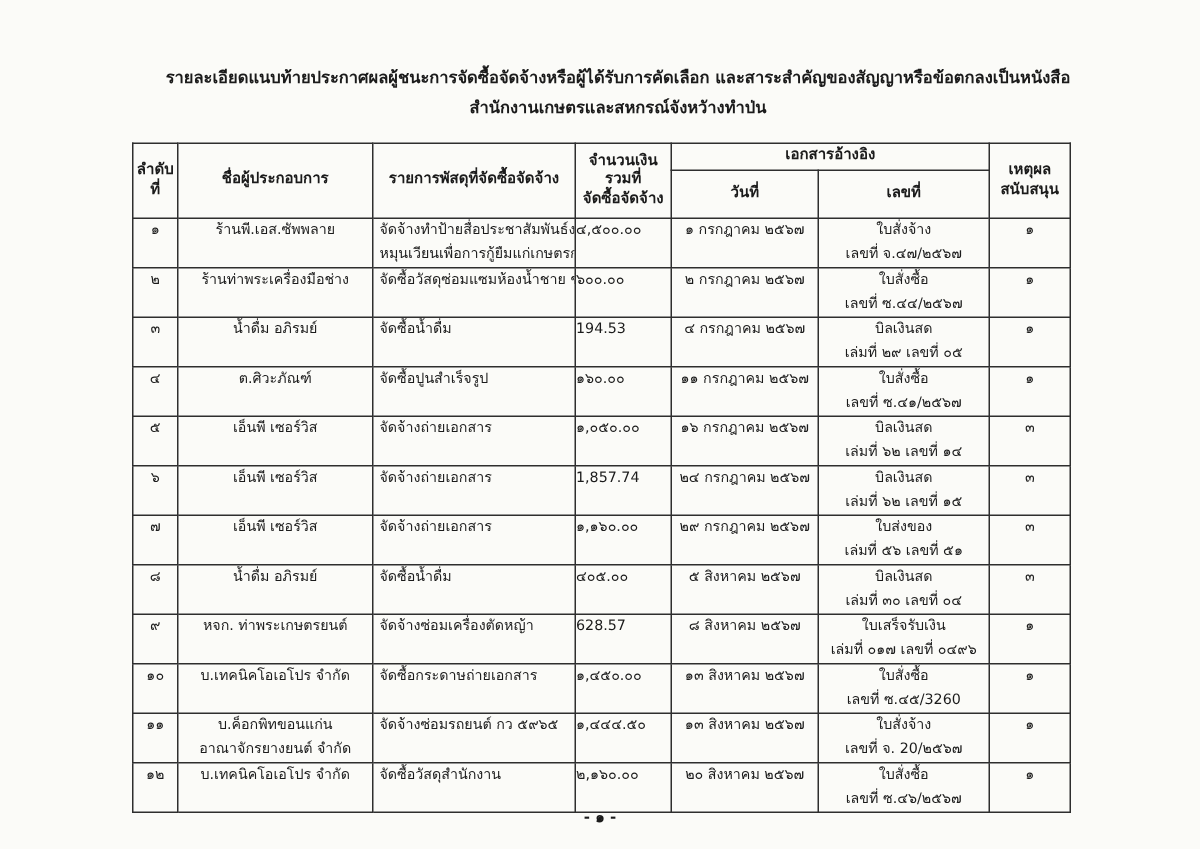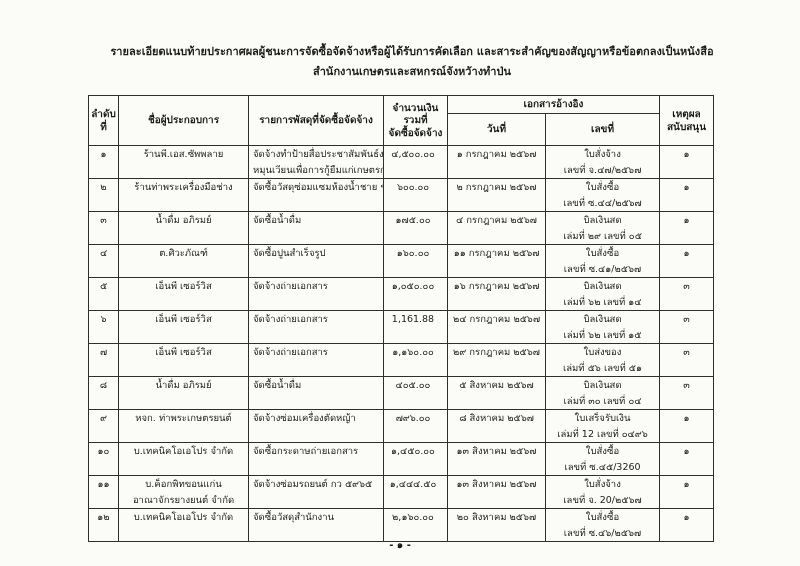--- a/index.html
+++ b/index.html
@@ -37,21 +37,21 @@
   .c-vendor { width:130px; }
   .c-item   { width:135px; }
   .c-amount { width:64px; }
   .c-date   { width:98px; }
   .c-ref    { width:114px; }
   .c-reason { width:54px; }
   td .ln { height:16px; line-height:16px; white-space:nowrap; overflow:hidden; }
   td.cell-no, td.cell-reason, td.cell-date, td.cell-vendor, td.cell-ref { text-align:center; }
   td.cell-item { text-align:left; }
   td.cell-item .ln { padding-left:4px; }
-  td.cell-amount { text-align:center; }
+  td.cell-amount { text-align:left; }
   td.cell-amount .ln { padding-right:5px; }
   .footer {
     position:absolute; bottom:14px; left:0; width:800px;
     text-align:center; font-size:10px; font-weight:bold; color:#1b1b1b;
   }
 </style>
 </head>
 <body>
 
 <div class="page">
@@ -156,21 +156,21 @@
           </td>
           <td class="cell-vendor">
             <div class="ln">น้ำดื่ม อภิรมย์</div>
             <div class="ln"></div>
           </td>
           <td class="cell-item">
             <div class="ln">จัดซื้อน้ำดื่ม</div>
             <div class="ln"></div>
           </td>
           <td class="cell-amount">
-            <div class="ln">๑๗๕.๐๐</div>
+            <div class="ln">194.53</div>
             <div class="ln"></div>
           </td>
           <td class="cell-date">
             <div class="ln">๔ กรกฎาคม ๒๕๖๗</div>
             <div class="ln"></div>
           </td>
           <td class="cell-ref">
             <div class="ln">บิลเงินสด</div>
             <div class="ln">เล่มที่ ๒๙  เลขที่ ๐๕</div>
           </td>
@@ -246,21 +246,21 @@
           </td>
           <td class="cell-vendor">
             <div class="ln">เอ็นพี เซอร์วิส</div>
             <div class="ln"></div>
           </td>
           <td class="cell-item">
             <div class="ln">จัดจ้างถ่ายเอกสาร</div>
             <div class="ln"></div>
           </td>
           <td class="cell-amount">
-            <div class="ln">1,161.88</div>
+            <div class="ln">1,857.74</div>
             <div class="ln"></div>
           </td>
           <td class="cell-date">
             <div class="ln">๒๔ กรกฎาคม ๒๕๖๗</div>
             <div class="ln"></div>
           </td>
           <td class="cell-ref">
             <div class="ln">บิลเงินสด</div>
             <div class="ln">เล่มที่ ๖๒ เลขที่ ๑๕</div>
           </td>
@@ -336,30 +336,30 @@
           </td>
           <td class="cell-vendor">
             <div class="ln">หจก. ท่าพระเกษตรยนต์</div>
             <div class="ln"></div>
           </td>
           <td class="cell-item">
             <div class="ln">จัดจ้างซ่อมเครื่องตัดหญ้า</div>
             <div class="ln"></div>
           </td>
           <td class="cell-amount">
-            <div class="ln">๗๙๖.๐๐</div>
+            <div class="ln">628.57</div>
             <div class="ln"></div>
           </td>
           <td class="cell-date">
             <div class="ln">๘ สิงหาคม ๒๕๖๗</div>
             <div class="ln"></div>
           </td>
           <td class="cell-ref">
             <div class="ln">ใบเสร็จรับเงิน</div>
-            <div class="ln">เล่มที่ 12 เลขที่ ๐๔๙๖</div>
+            <div class="ln">เล่มที่ ๐๑๗ เลขที่ ๐๔๙๖</div>
           </td>
           <td class="cell-reason">
             <div class="ln">๑</div>
             <div class="ln"></div>
           </td>
         </tr>
         <tr>
           <td class="cell-no">
             <div class="ln">๑๐</div>
             <div class="ln"></div>

